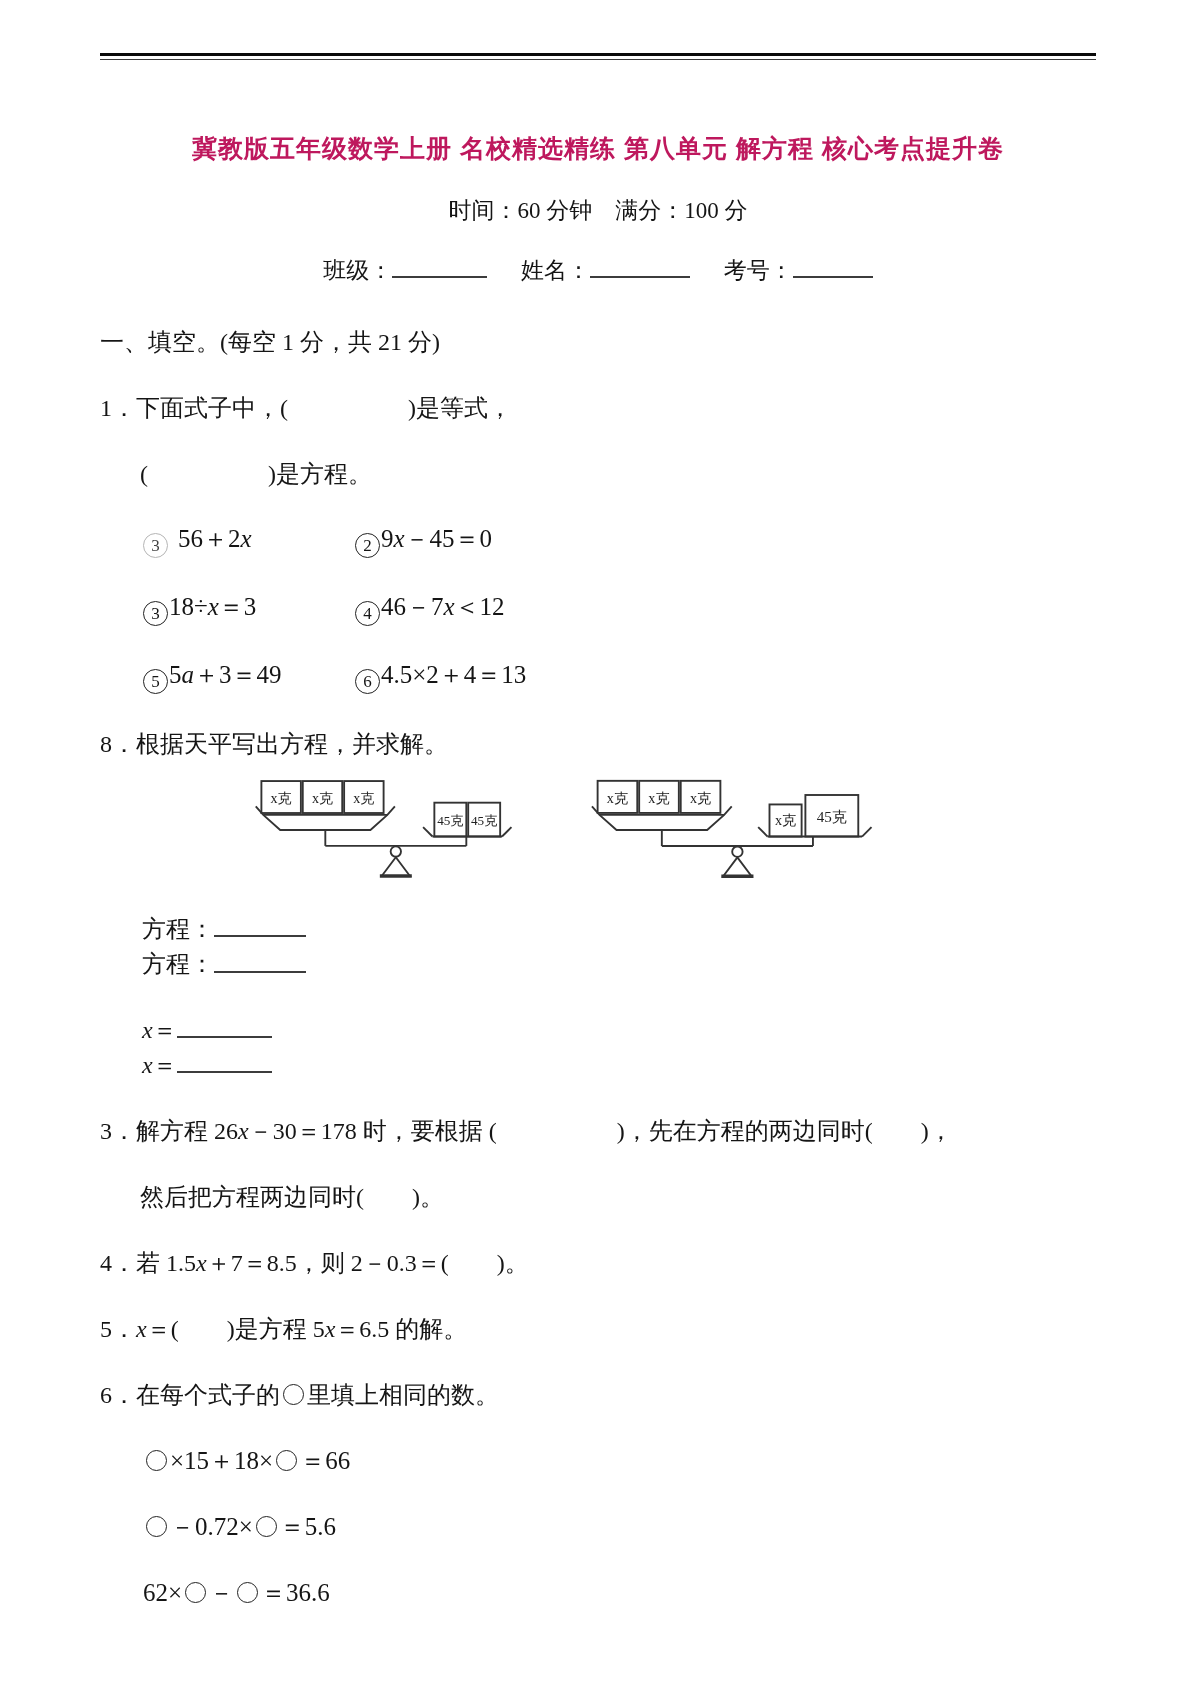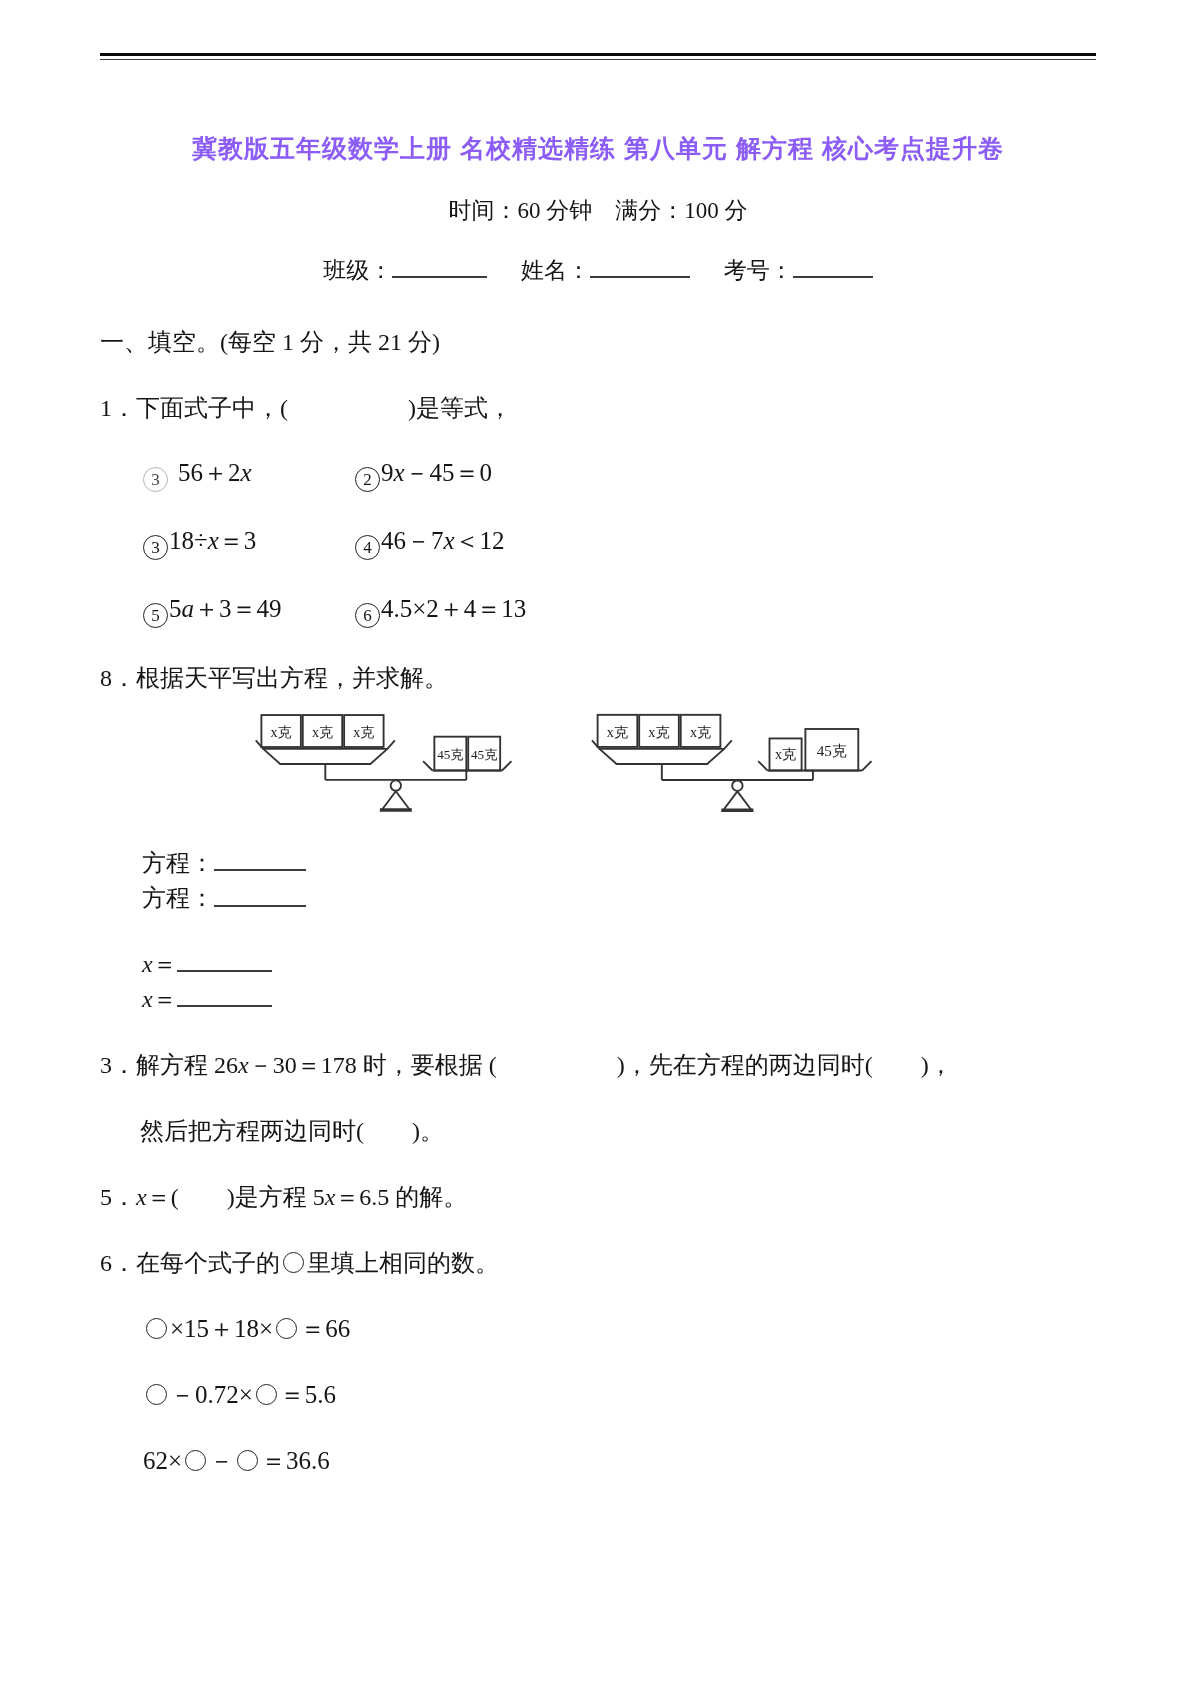--- a/index.html
+++ b/index.html
@@ -8,21 +8,21 @@
     font-family:"Liberation Serif","DejaVu Serif",serif;
     color:#151515;
   }
   .page { padding:53px 95px 0 100px; }
 
   .rule { height:3px; border-top:3px solid #0a0a0a; border-bottom:1px solid #3a3a3a; }
 
   .title {
     margin-top:72px; text-align:center;
     font-family:"Liberation Sans","DejaVu Sans",sans-serif;
-    font-weight:bold; font-size:25px; letter-spacing:1px; color:#8b5cf6;
+    font-weight:bold; font-size:25px; letter-spacing:1px; color:#be185d;
     white-space:nowrap;
   }
   .meta   { margin-top:30px; text-align:center; font-size:23px; }
   .fields { margin-top:26px; text-align:center; font-size:23px; }
   .fields .fld { margin:0 14px; }
   .blank {
     display:inline-block; height:1.05em; vertical-align:baseline;
     border-bottom:2px solid #3c3c3c;
   }
   .b95 {width:95px;} .b100{width:100px;} .b80{width:80px;} .b90{width:92px;}
@@ -73,20 +73,21 @@
 
   <div class="fields">
     <span class="fld"><span>班级：</span><span class="blank b95"></span></span>
     <span class="fld"><span>姓名：</span><span class="blank b100"></span></span>
     <span class="fld"><span>考号：</span><span class="blank b80"></span></span>
   </div>
 
   <div class="heading">一、填空。(每空 1 分，共 21 分)</div>
 
   <div class="line mt">1．下面式子中，(　　　　　)是等式，</div>
+  <div class="line mt indent">(　　　　　)是方程。</div>
 
   <div class="eqrow">
     <span class="cell"><span class="cnum light">3</span><span>56＋2<i>x</i></span></span>
     <span class="cell"><span class="cnum">2</span><span>9<i>x</i>－45＝0</span></span>
   </div>
   <div class="eqrow">
     <span class="cell"><span class="cnum">3</span><span>18÷<i>x</i>＝3</span></span>
     <span class="cell"><span class="cnum">4</span><span>46－7<i>x</i>＜12</span></span>
   </div>
   <div class="eqrow">
@@ -160,20 +161,21 @@
     <span class="blk"><span>方程：</span><span class="blank b90"></span></span>
   </div>
   <div class="ansrow">
     <span class="blk"><span><i>x</i>＝</span><span class="blank b95"></span></span>
     <span class="blk"><span><i>x</i>＝</span><span class="blank b95"></span></span>
   </div>
 
   <div class="line mt">3．解方程 26<i>x</i>－30＝178 时，要根据 (　　　　　)，先在方程的两边同时(　　)，</div>
   <div class="line mt indent">然后把方程两边同时(　　)。</div>
 
+  <div class="line mt">4．若 1.5<i>x</i>＋7＝8.5，则 2－0.3＝(　　)。</div>
 
   <div class="line mt">5．<i>x</i>＝(　　)是方程 5<i>x</i>＝6.5 的解。</div>
 
   <div class="line mt">6．在每个式子的<span class="circ"></span>里填上相同的数。</div>
   <div class="circeq"><span class="circ"></span>×15＋18×<span class="circ"></span>＝66</div>
   <div class="circeq"><span class="circ"></span>－0.72×<span class="circ"></span>＝5.6</div>
   <div class="circeq">62×<span class="circ"></span>－<span class="circ"></span>＝36.6</div>
 
 </div>
 

